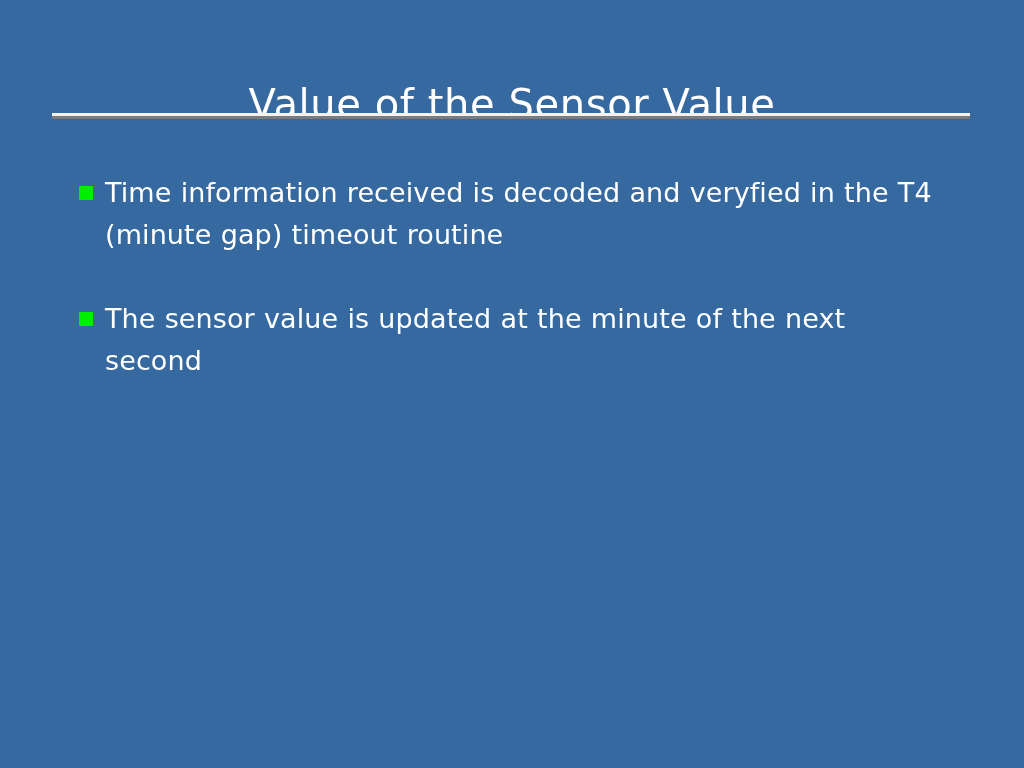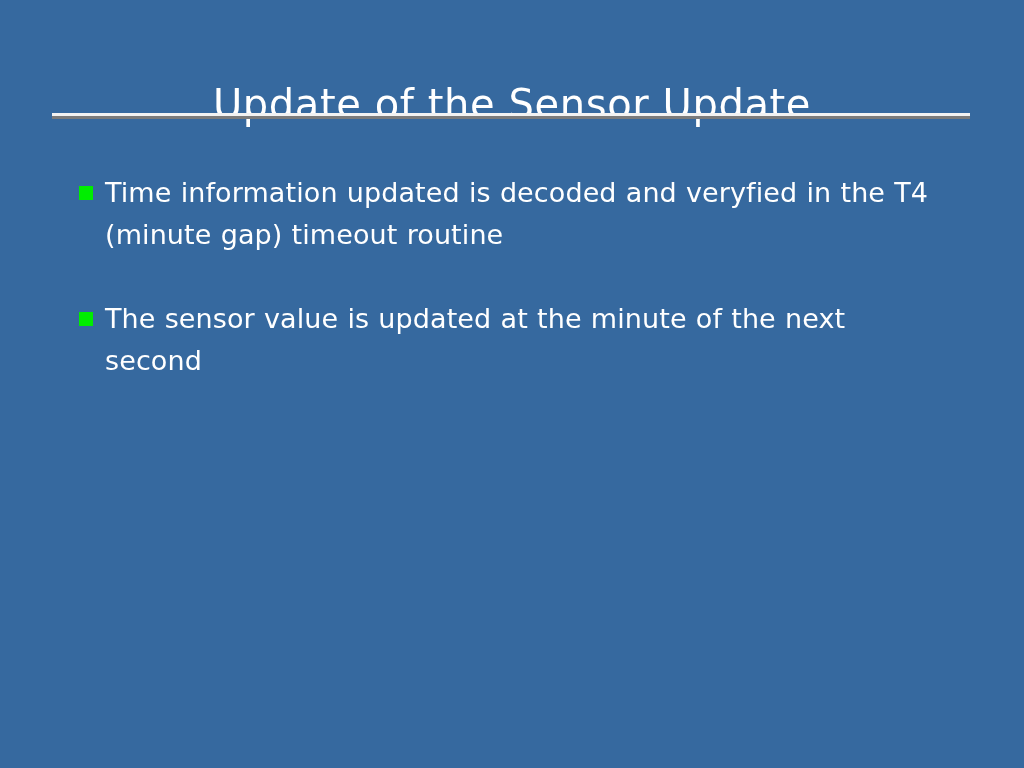--- a/index.html
+++ b/index.html
@@ -104,33 +104,33 @@
     word-spacing: 0.5px;
     max-width: 845px;
   }
 </style>
 </head>
 <body>
 
 <div class="slide">
 
   <div class="title-block">
-    <h1 class="slide-title">Update of the Sensor Update</h1>
+    <h1 class="slide-title">Value of the Sensor Value</h1>
   </div>
 
   <div class="title-rule">
     <div class="rule-light"></div>
     <div class="rule-shadow"></div>
   </div>
 
   <div class="body-block">
 
     <div class="bullet-item">
       <span class="bullet-marker"></span>
-      <div class="bullet-text">Time information updated is decoded and veryfied in the T4 (minute gap) timeout routine</div>
+      <div class="bullet-text">Time information received is decoded and veryfied in the T4 (minute gap) timeout routine</div>
     </div>
 
     <div class="bullet-item">
       <span class="bullet-marker"></span>
       <div class="bullet-text">The sensor value is updated at the minute of the next second</div>
     </div>
 
   </div>
 
 </div>

